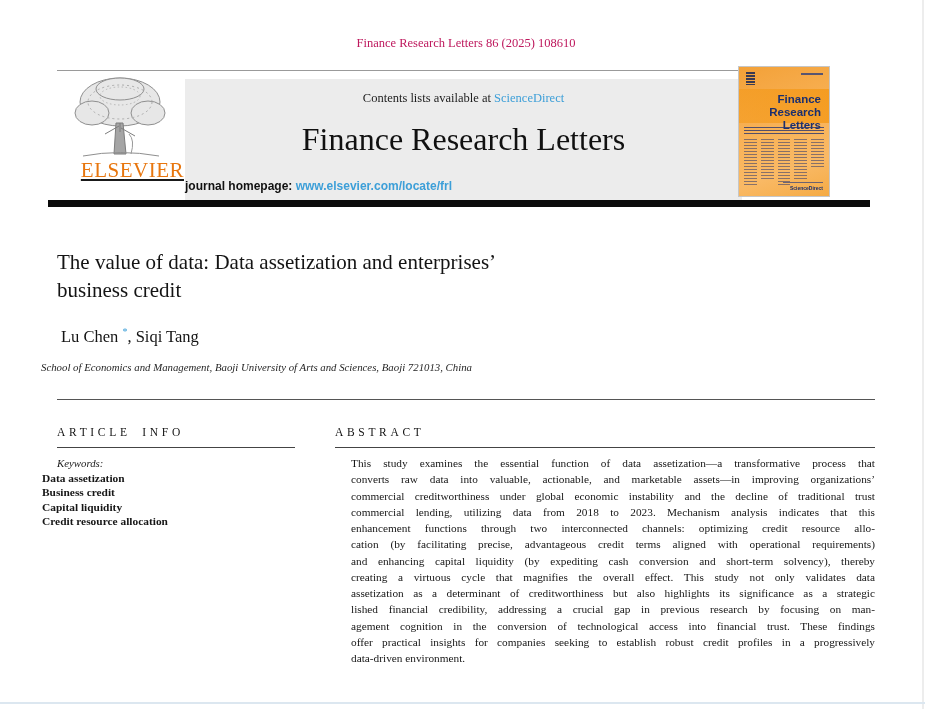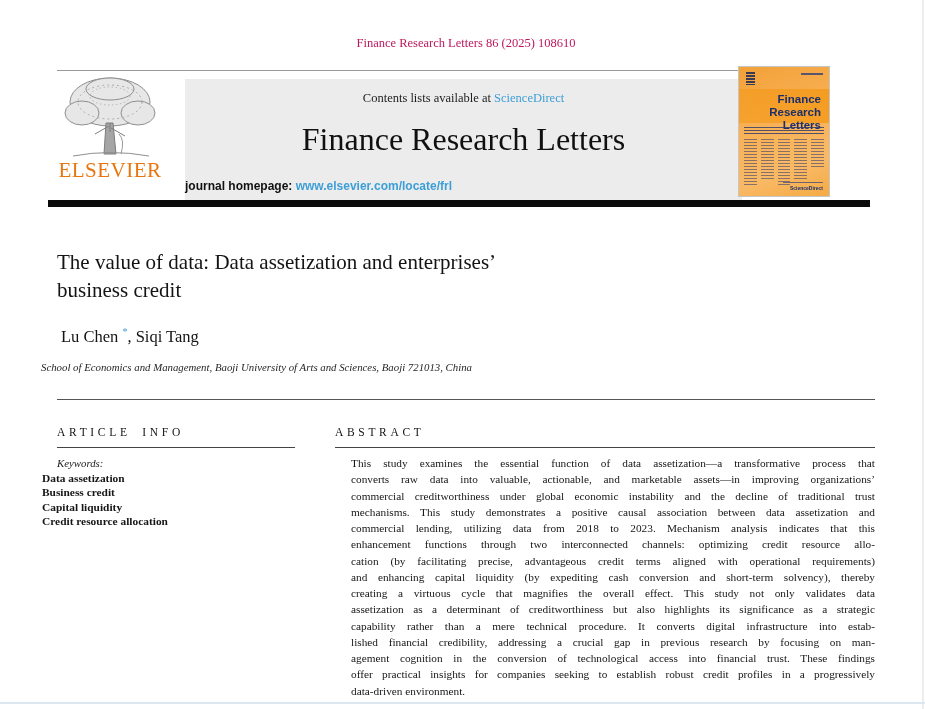--- a/index.html
+++ b/index.html
@@ -9,21 +9,21 @@
   .page { position:absolute; left:0; top:0; width:925px; height:709px; background:#fff; }
   .edge-right  { position:absolute; right:1px; top:0; width:2px; height:709px; background:#ededed; }
   .edge-bottom { position:absolute; left:0; top:702px; width:925px; height:2px; background:#dce7f0; }
 
   
   .citation { position:absolute; left:57px; top:36px; width:818px; text-align:center;
               font-size:12.5px; color:#be185d; }
 
   
   .hdr-rule { position:absolute; left:57px; top:70px; width:685px; height:1px; background:#9a9a9a; }
-  .logo-block { position:absolute; left:46px; top:72px; width:128px; height:124px; text-align:center; }
+  .logo-block { position:absolute; left:56px; top:72px; width:128px; height:124px; text-align:right;text-decoration:underline; }
   .logo-tree { display:block; margin:0 auto; }
   .elsevier-word { font-size:21px; letter-spacing:.5px; color:#e8760e; margin-top:-4px; }
 
   .graybox { position:absolute; left:185px; top:79px; width:557px; height:125px; background:#ececec; }
   .contents-line { position:absolute; left:0; top:12px; width:100%; text-align:center;
                    font-size:12.5px; color:#1c1c1c; }
   .link { color:#3d9fd8; text-decoration:none; cursor:pointer; }
   .journal-title { position:absolute; left:0; top:42px; width:100%; text-align:center;
                    font-size:32px; color:#101010; }
   .homepage-line { position:absolute; left:0; top:100px; width:100%; text-align:left;
@@ -156,28 +156,26 @@
     <div class="kw-item">Data assetization</div>
     <div class="kw-item">Business credit</div>
     <div class="kw-item">Capital liquidity</div>
     <div class="kw-item">Credit resource allocation</div>
   </div>
 
   <div class="abstract">
     <div class="abs-line">This study examines the essential function of data assetization—a transformative process that</div>
     <div class="abs-line">converts raw data into valuable, actionable, and marketable assets—in improving organizations’</div>
     <div class="abs-line">commercial creditworthiness under global economic instability and the decline of traditional trust</div>
-    <div class="abs-line">mechanisms. This study demonstrates a positive causal association between data assetization and</div>
     <div class="abs-line">commercial lending, utilizing data from 2018 to 2023. Mechanism analysis indicates that this</div>
     <div class="abs-line">enhancement functions through two interconnected channels: optimizing credit resource allo-</div>
     <div class="abs-line">cation (by facilitating precise, advantageous credit terms aligned with operational requirements)</div>
     <div class="abs-line">and enhancing capital liquidity (by expediting cash conversion and short-term solvency), thereby</div>
     <div class="abs-line">creating a virtuous cycle that magnifies the overall effect. This study not only validates data</div>
     <div class="abs-line">assetization as a determinant of creditworthiness but also highlights its significance as a strategic</div>
-    <div class="abs-line">capability rather than a mere technical procedure. It converts digital infrastructure into estab-</div>
     <div class="abs-line">lished financial credibility, addressing a crucial gap in previous research by focusing on man-</div>
     <div class="abs-line">agement cognition in the conversion of technological access into financial trust. These findings</div>
     <div class="abs-line">offer practical insights for companies seeking to establish robust credit profiles in a progressively</div>
     <div class="abs-line last">data-driven environment.</div>
   </div>
 
   <div class="edge-right"></div>
   <div class="edge-bottom"></div>
 </div>
 

